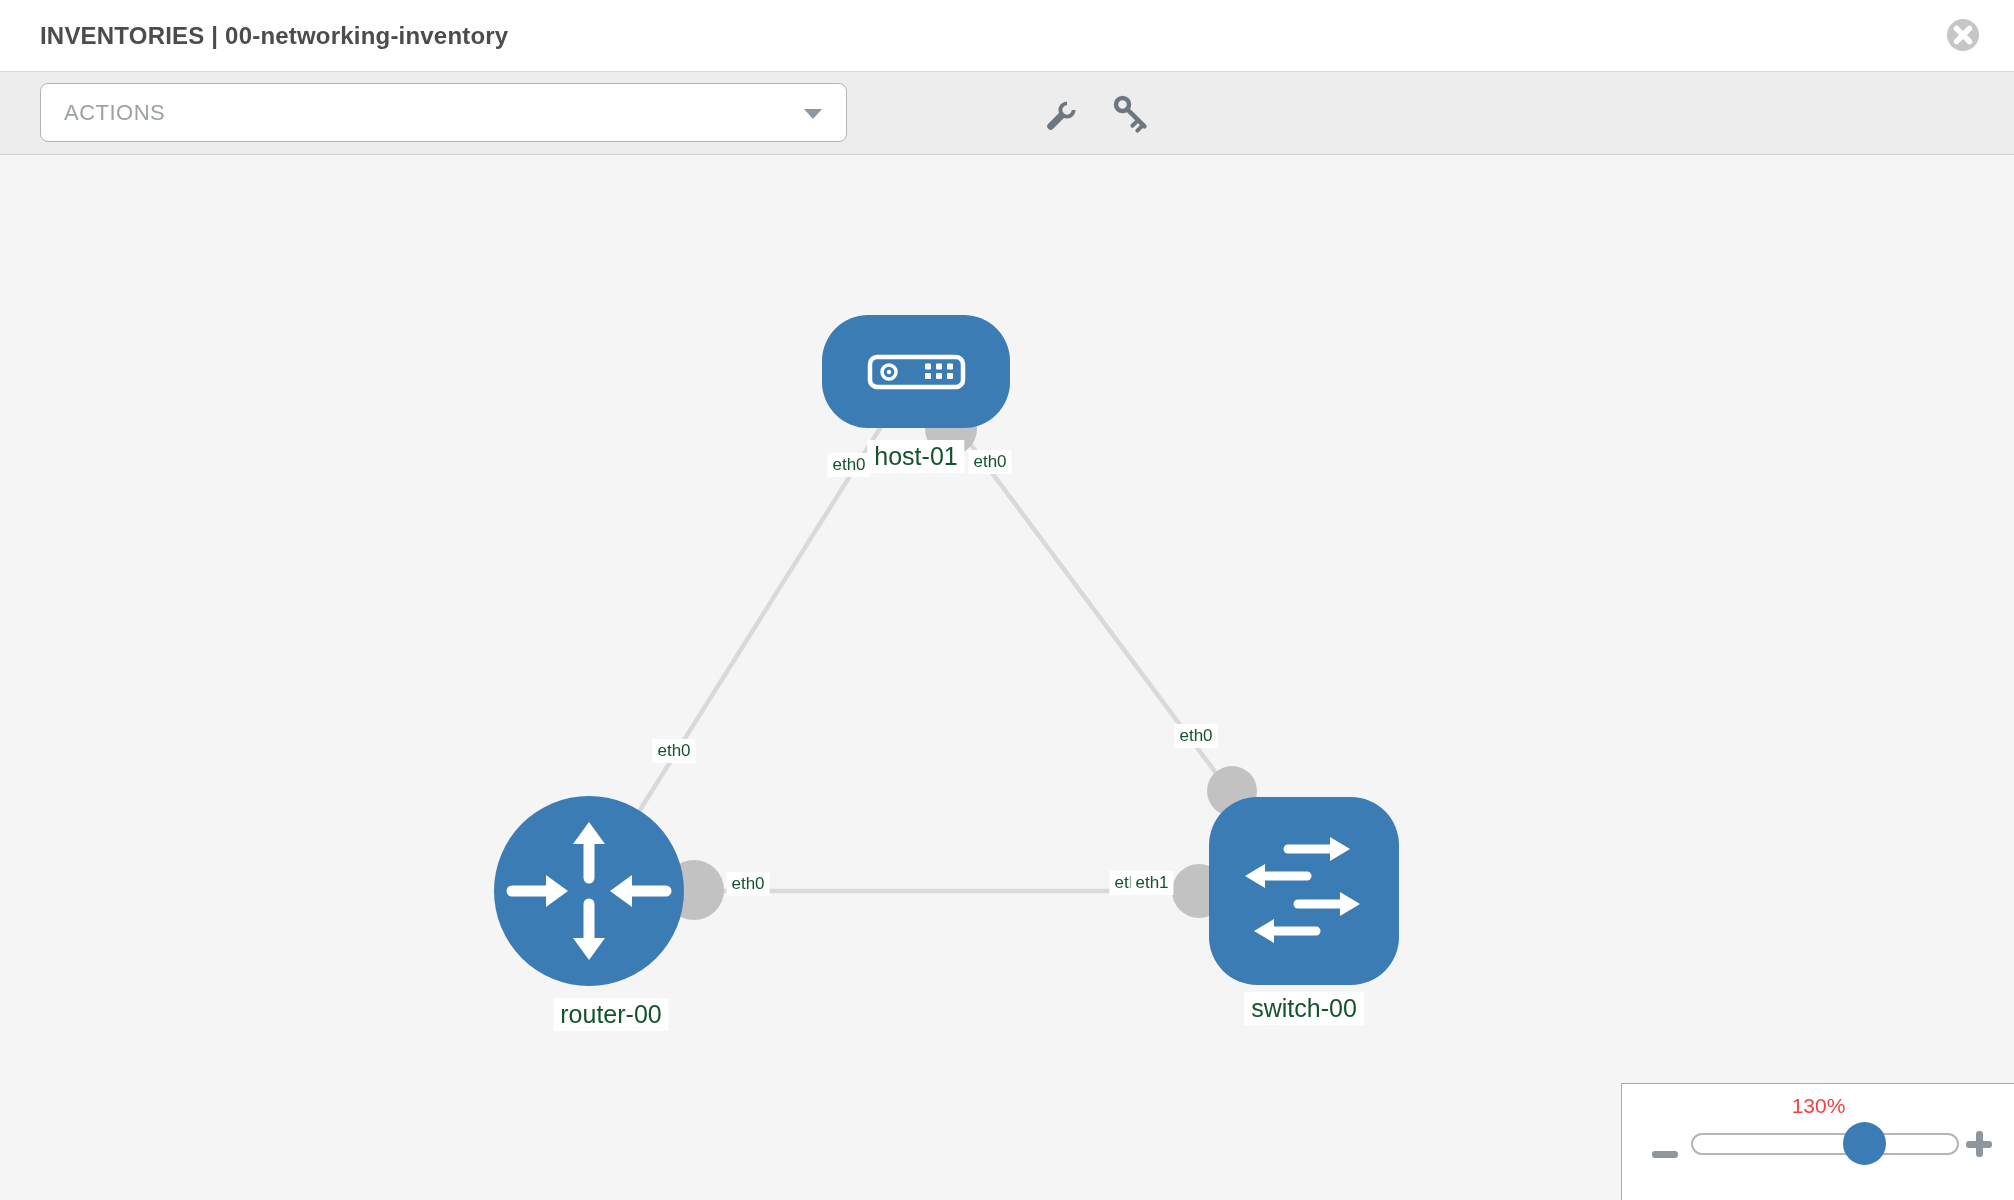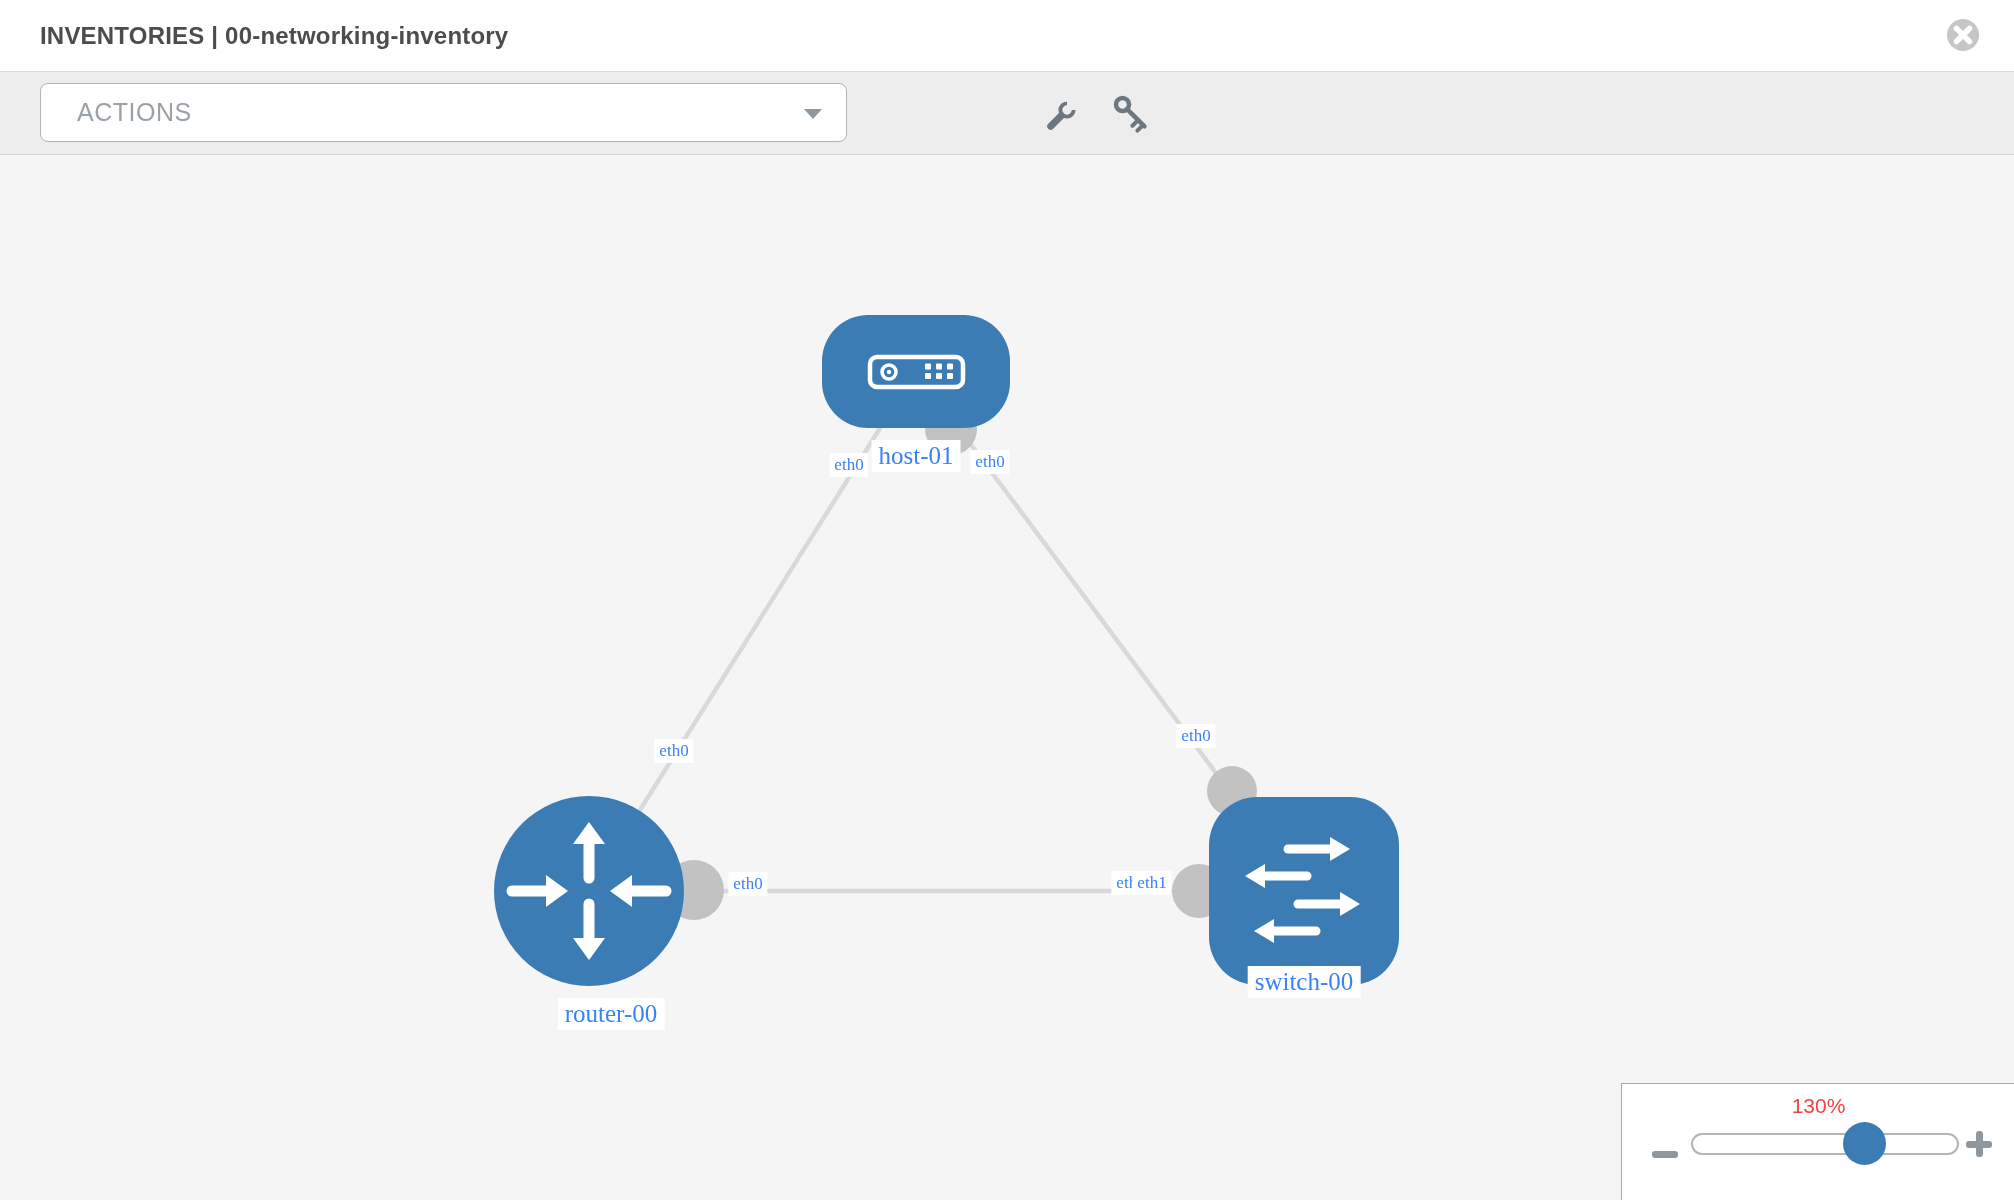--- a/index.html
+++ b/index.html
@@ -27,35 +27,35 @@
   .toolbar {
     position:absolute; top:72px; left:0; width:2014px; height:83px;
     background:#ededed; border-bottom:1px solid #d2d2d2; z-index:30;
   }
   .dd-box {
     position:absolute; top:11px; height:59px; background:#ffffff;
     border:1px solid #b4b4b4; border-radius:8px;
     display:flex; align-items:center; cursor:pointer;
   }
   .dd-box .dd-label {
-    font-size:25px; color:#9aa1a7; padding-left:36px; letter-spacing:0.5px;
+    font-size:22px; color:#9aa1a7; padding-left:23px; letter-spacing:0.5px;
   }
   .caret {
     position:absolute; right:24px; top:50%; margin-top:-4px;
     width:0; height:0; border-left:9px solid transparent;
     border-right:9px solid transparent; border-top:10px solid #8e979e;
   }
   .tool-icon { position:absolute; top:14px; width:56px; height:56px; cursor:pointer; }
 
   
   .canvas-layer { position:absolute; top:0; left:0; width:2014px; height:1200px; z-index:10; }
 
   .g-label {
     position:absolute; transform:translateX(-50%);
-    background:#ffffff; color:#3b82f6; white-space:nowrap; z-index:20;font-family:Liberation Serif, serif;
+    background:#ffffff; color:#14532d; white-space:nowrap; z-index:20;
   }
   .node-name { font-size:25px; padding:2px 7px; }
   .if-name   { font-size:17px; padding:2px 5px; }
 
   
   .zoom-panel {
     position:absolute; left:1621px; top:1083px; width:395px; height:119px;
     background:#ffffff; border:1px solid #ababab; z-index:40;
   }
   .zoom-level { position:absolute; left:0; top:10px; width:100%; text-align:center;
@@ -141,21 +141,21 @@
 <div class="g-label if-name" style="left:849px; top:453px;">eth0</div>
 <div class="g-label if-name" style="left:990px; top:450px;">eth0</div>
 <div class="g-label if-name" style="left:674px; top:739px;">eth0</div>
 <div class="g-label if-name" style="left:1196px; top:724px;">eth0</div>
 <div class="g-label if-name" style="left:748px; top:872px;">eth0</div>
 <div class="g-label if-name" style="left:1131px; top:871px;">eth0</div>
 <div class="g-label if-name" style="left:1152px; top:871px;">eth1</div>
 
 <div class="g-label node-name" style="left:916px; top:440px;">host-01</div>
 <div class="g-label node-name" style="left:591px; top:998px;margin-left:20px;">router-00</div>
-<div class="g-label node-name" style="left:1304px; top:966px;">switch-00</div>
+<div class="g-label node-name" style="left:1304px; top:992px;">switch-00</div>
 
 <div class="app-header">
   <div class="app-title">INVENTORIES | 00-networking-inventory</div>
   <div class="close-btn">
     <svg width="34" height="34" viewBox="0 0 34 34">
       <circle cx="17" cy="17" r="16" fill="#c6c6c6"></circle>
       <line x1="10.5" y1="10.5" x2="23.5" y2="23.5" stroke="#ffffff" stroke-width="5.5" stroke-linecap="round"></line>
       <line x1="23.5" y1="10.5" x2="10.5" y2="23.5" stroke="#ffffff" stroke-width="5.5" stroke-linecap="round"></line>
     </svg>
   </div>

